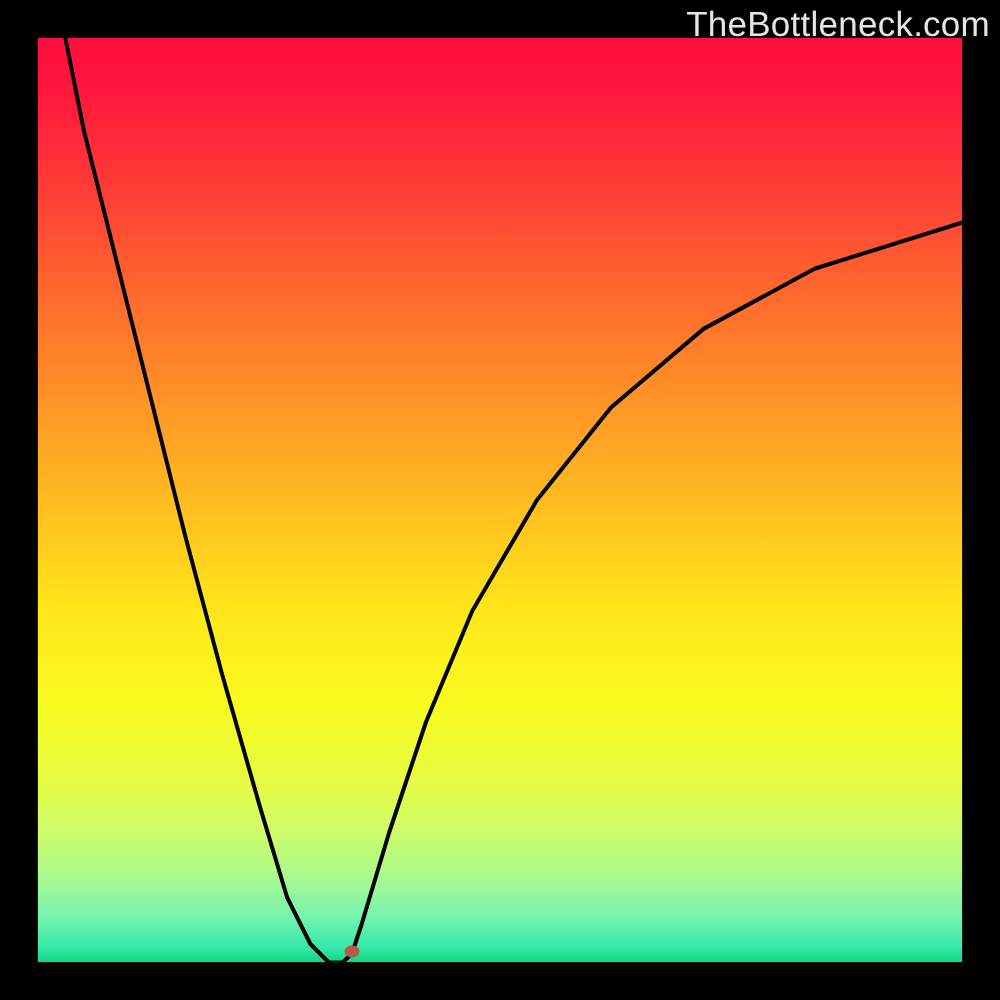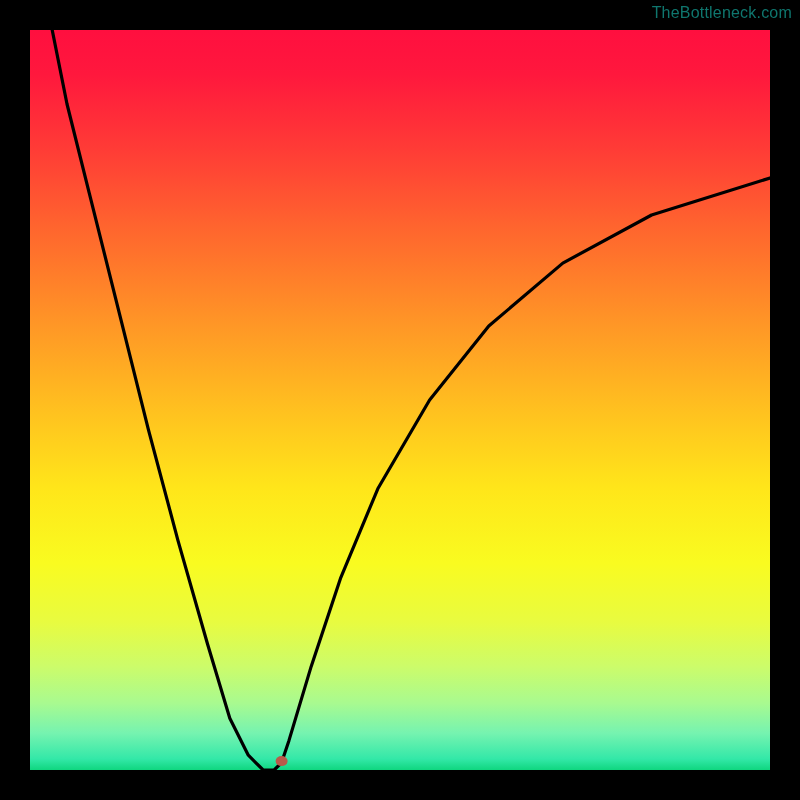--- a/index.html
+++ b/index.html
@@ -24,22 +24,22 @@
     left: 30px;
     top: 30px;
     width: 740px;
     height: 740px;
     overflow: hidden;
   }
   .watermark {
     position: absolute;
     top: 4px;
     right: 8px;
-    color: #0f766e;
-    font-size: 16px;
+    color: #e5e5e5;
+    font-size: 28px;
     font-weight: 500;
     letter-spacing: 0.2px;
     user-select: none;
   }
   svg { display: block; }
 </style>
 </head>
 <body>
 
 <div class="frame">

